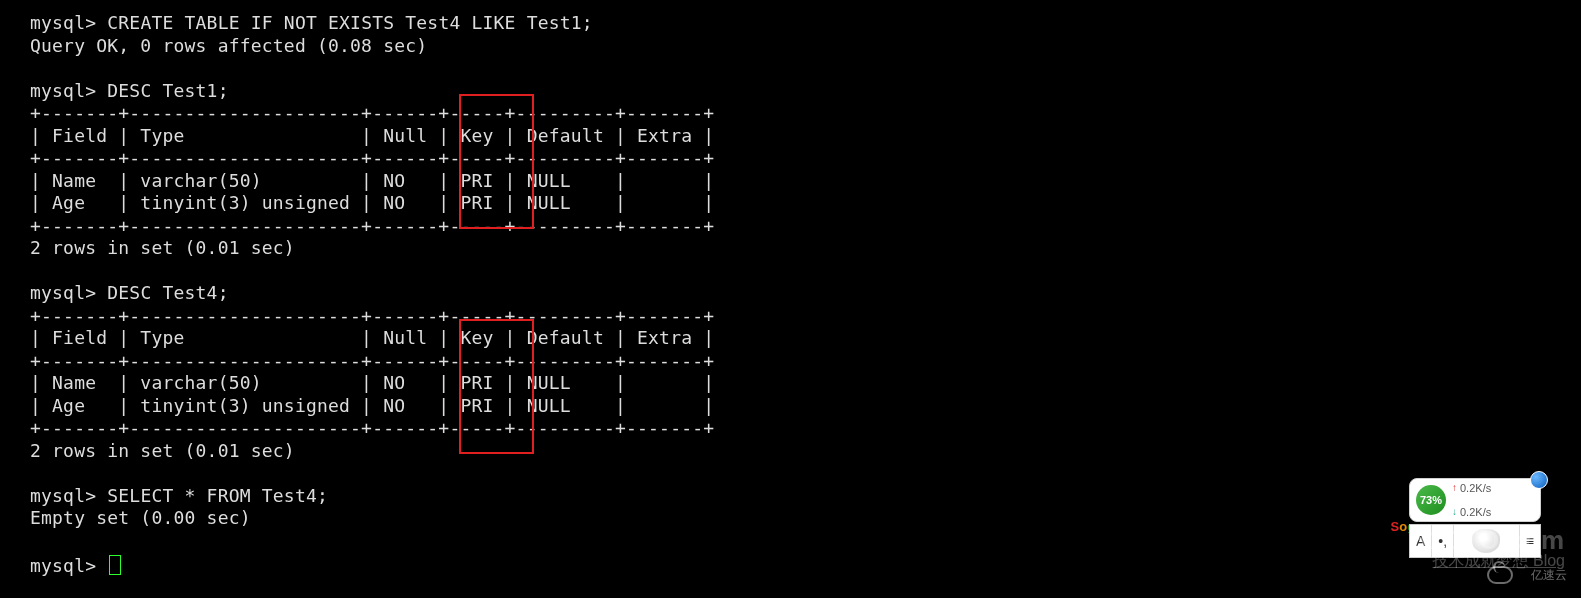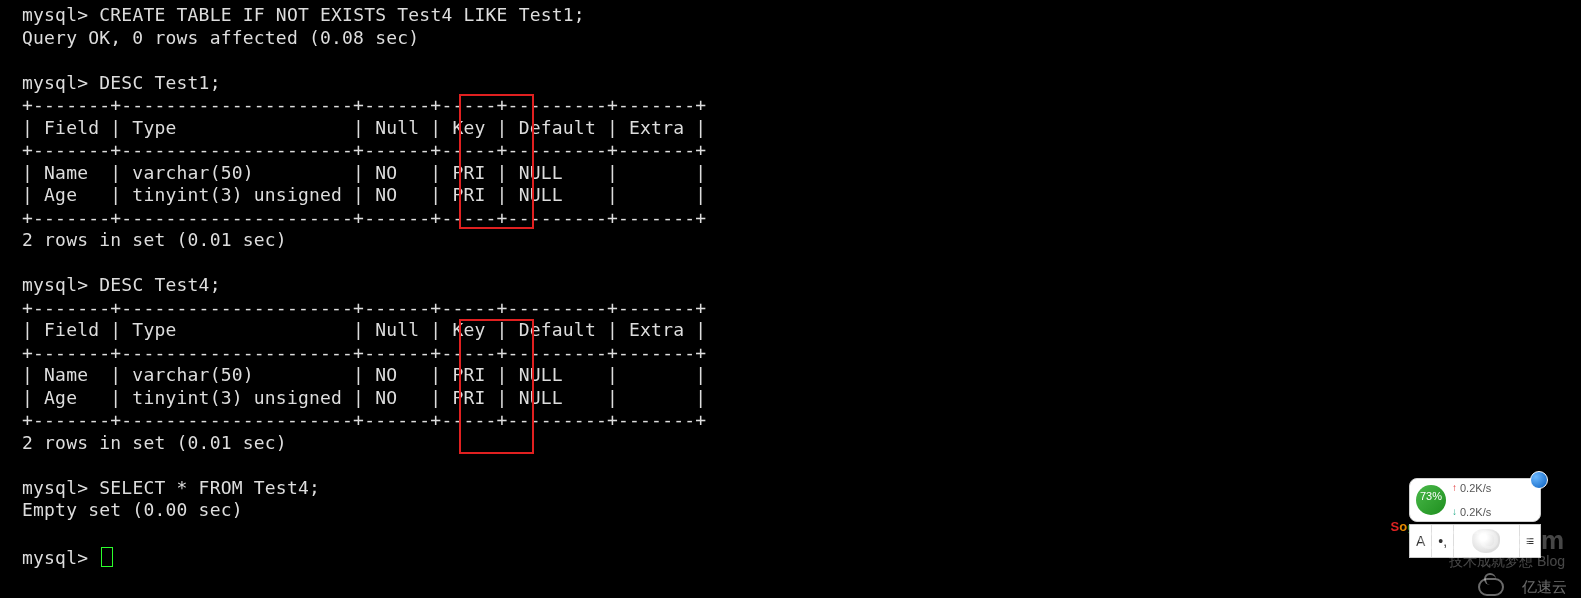--- a/index.html
+++ b/index.html
@@ -9,21 +9,21 @@
     color: #ddd;
     font-family: "Consolas", "Courier New", monospace;
     font-size: 18px;
     line-height: 22.5px;
     width: 1581px;
     height: 598px;
     overflow: hidden;
     position: relative;
   }
   pre {
-    margin: 0;
+    margin: 8px;
     padding: 4px 22px;
     white-space: pre;
     letter-spacing: 0.2px;
   }
   .red-box {
     position: absolute;
     border: 2px solid #e02020;
     pointer-events: none;
     box-sizing: border-box;
   }
@@ -54,23 +54,24 @@
     color: #555;
     box-shadow: 0 1px 3px rgba(0,0,0,.3);
   }
   .net-widget .circle {
     width: 30px;
     height: 30px;
     border-radius: 50%;
     background: linear-gradient(135deg,#4ab94a,#1e8f1e);
     color: #fff;
     display: flex;
+    align-items: center;
     justify-content: center;
     font-size: 11px;
-    font-weight: normal;
+    font-weight: bold;
     margin: 0 6px;
   }
   .net-widget .rates { display:flex; flex-direction:column; gap:1px; }
   .net-widget .rates div { display:flex; align-items:center; gap:3px; }
   .arrow-up   { color:#d22; font-size:10px; }
   .arrow-down { color:#2a8; font-size:10px; }
   .blue-dot {
     width:16px; height:16px; border-radius:50%;
     background: radial-gradient(circle at 30% 30%, #6bb8ff, #0a5fbf);
     position:absolute; right:-8px; top:-8px;
@@ -105,27 +106,27 @@
   .sogou-badge span:nth-child(5){color:#7a2ea0;}
 
   .watermark-51cto {
     position:absolute; right:16px; bottom:26px;
     font-family: Arial, sans-serif;
     color:rgba(255,255,255,.28);
     text-align:right;
     pointer-events:none;
   }
   .watermark-51cto .big { font-size:26px; font-weight:bold; letter-spacing:1px; }
-  .watermark-51cto .small{ font-size:14px; margin-top:-2px; }
+  .watermark-51cto .small{ font-size:16px; margin-top:-2px;text-decoration:underline; }
 
   .watermark-yisu {
-    position:absolute; right:14px; bottom:0;
+    position:absolute; right:14px; bottom:12px;
     font-family: "Microsoft YaHei", Arial, sans-serif;
     color:rgba(255,255,255,.42);
-    font-size:15px;
+    font-size:12px;
     display:flex; align-items:center; gap:18px;
     pointer-events:none;
   }
   .watermark-yisu .cloud {
     width:22px; height:14px;
     border:2px solid rgba(255,255,255,.42);
     border-radius:10px;
     position:relative;
   }
   .watermark-yisu .cloud::before{

